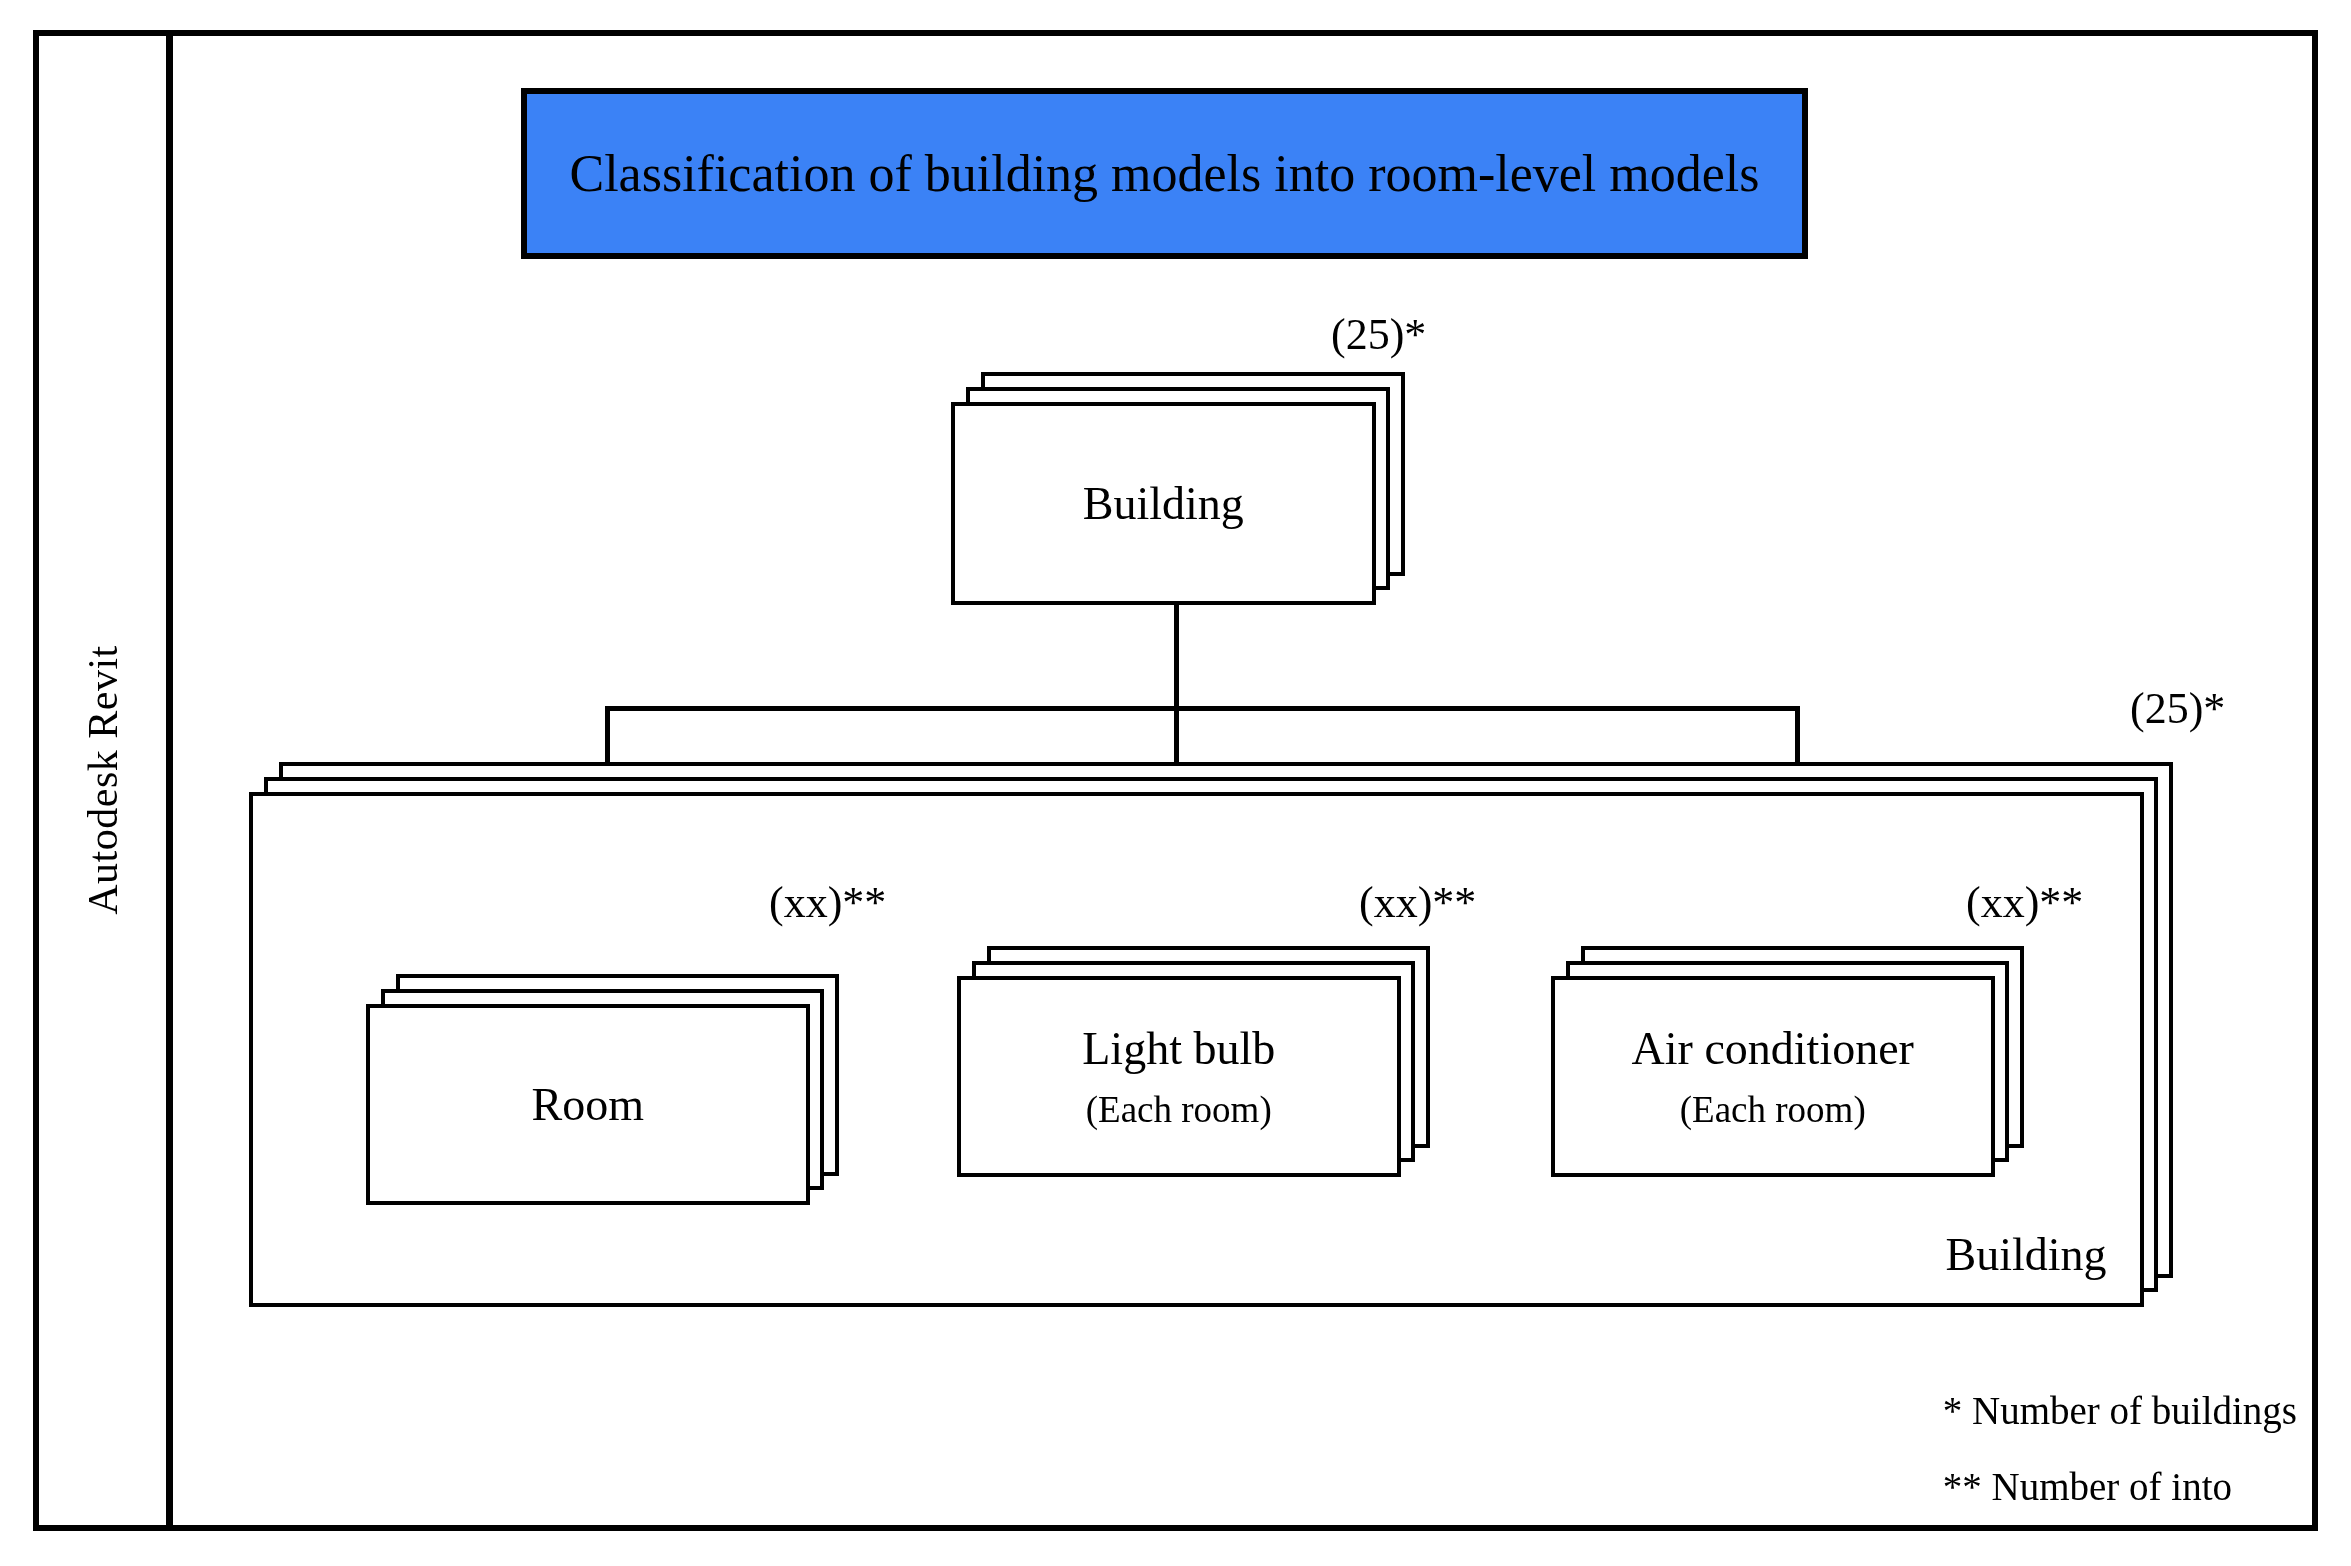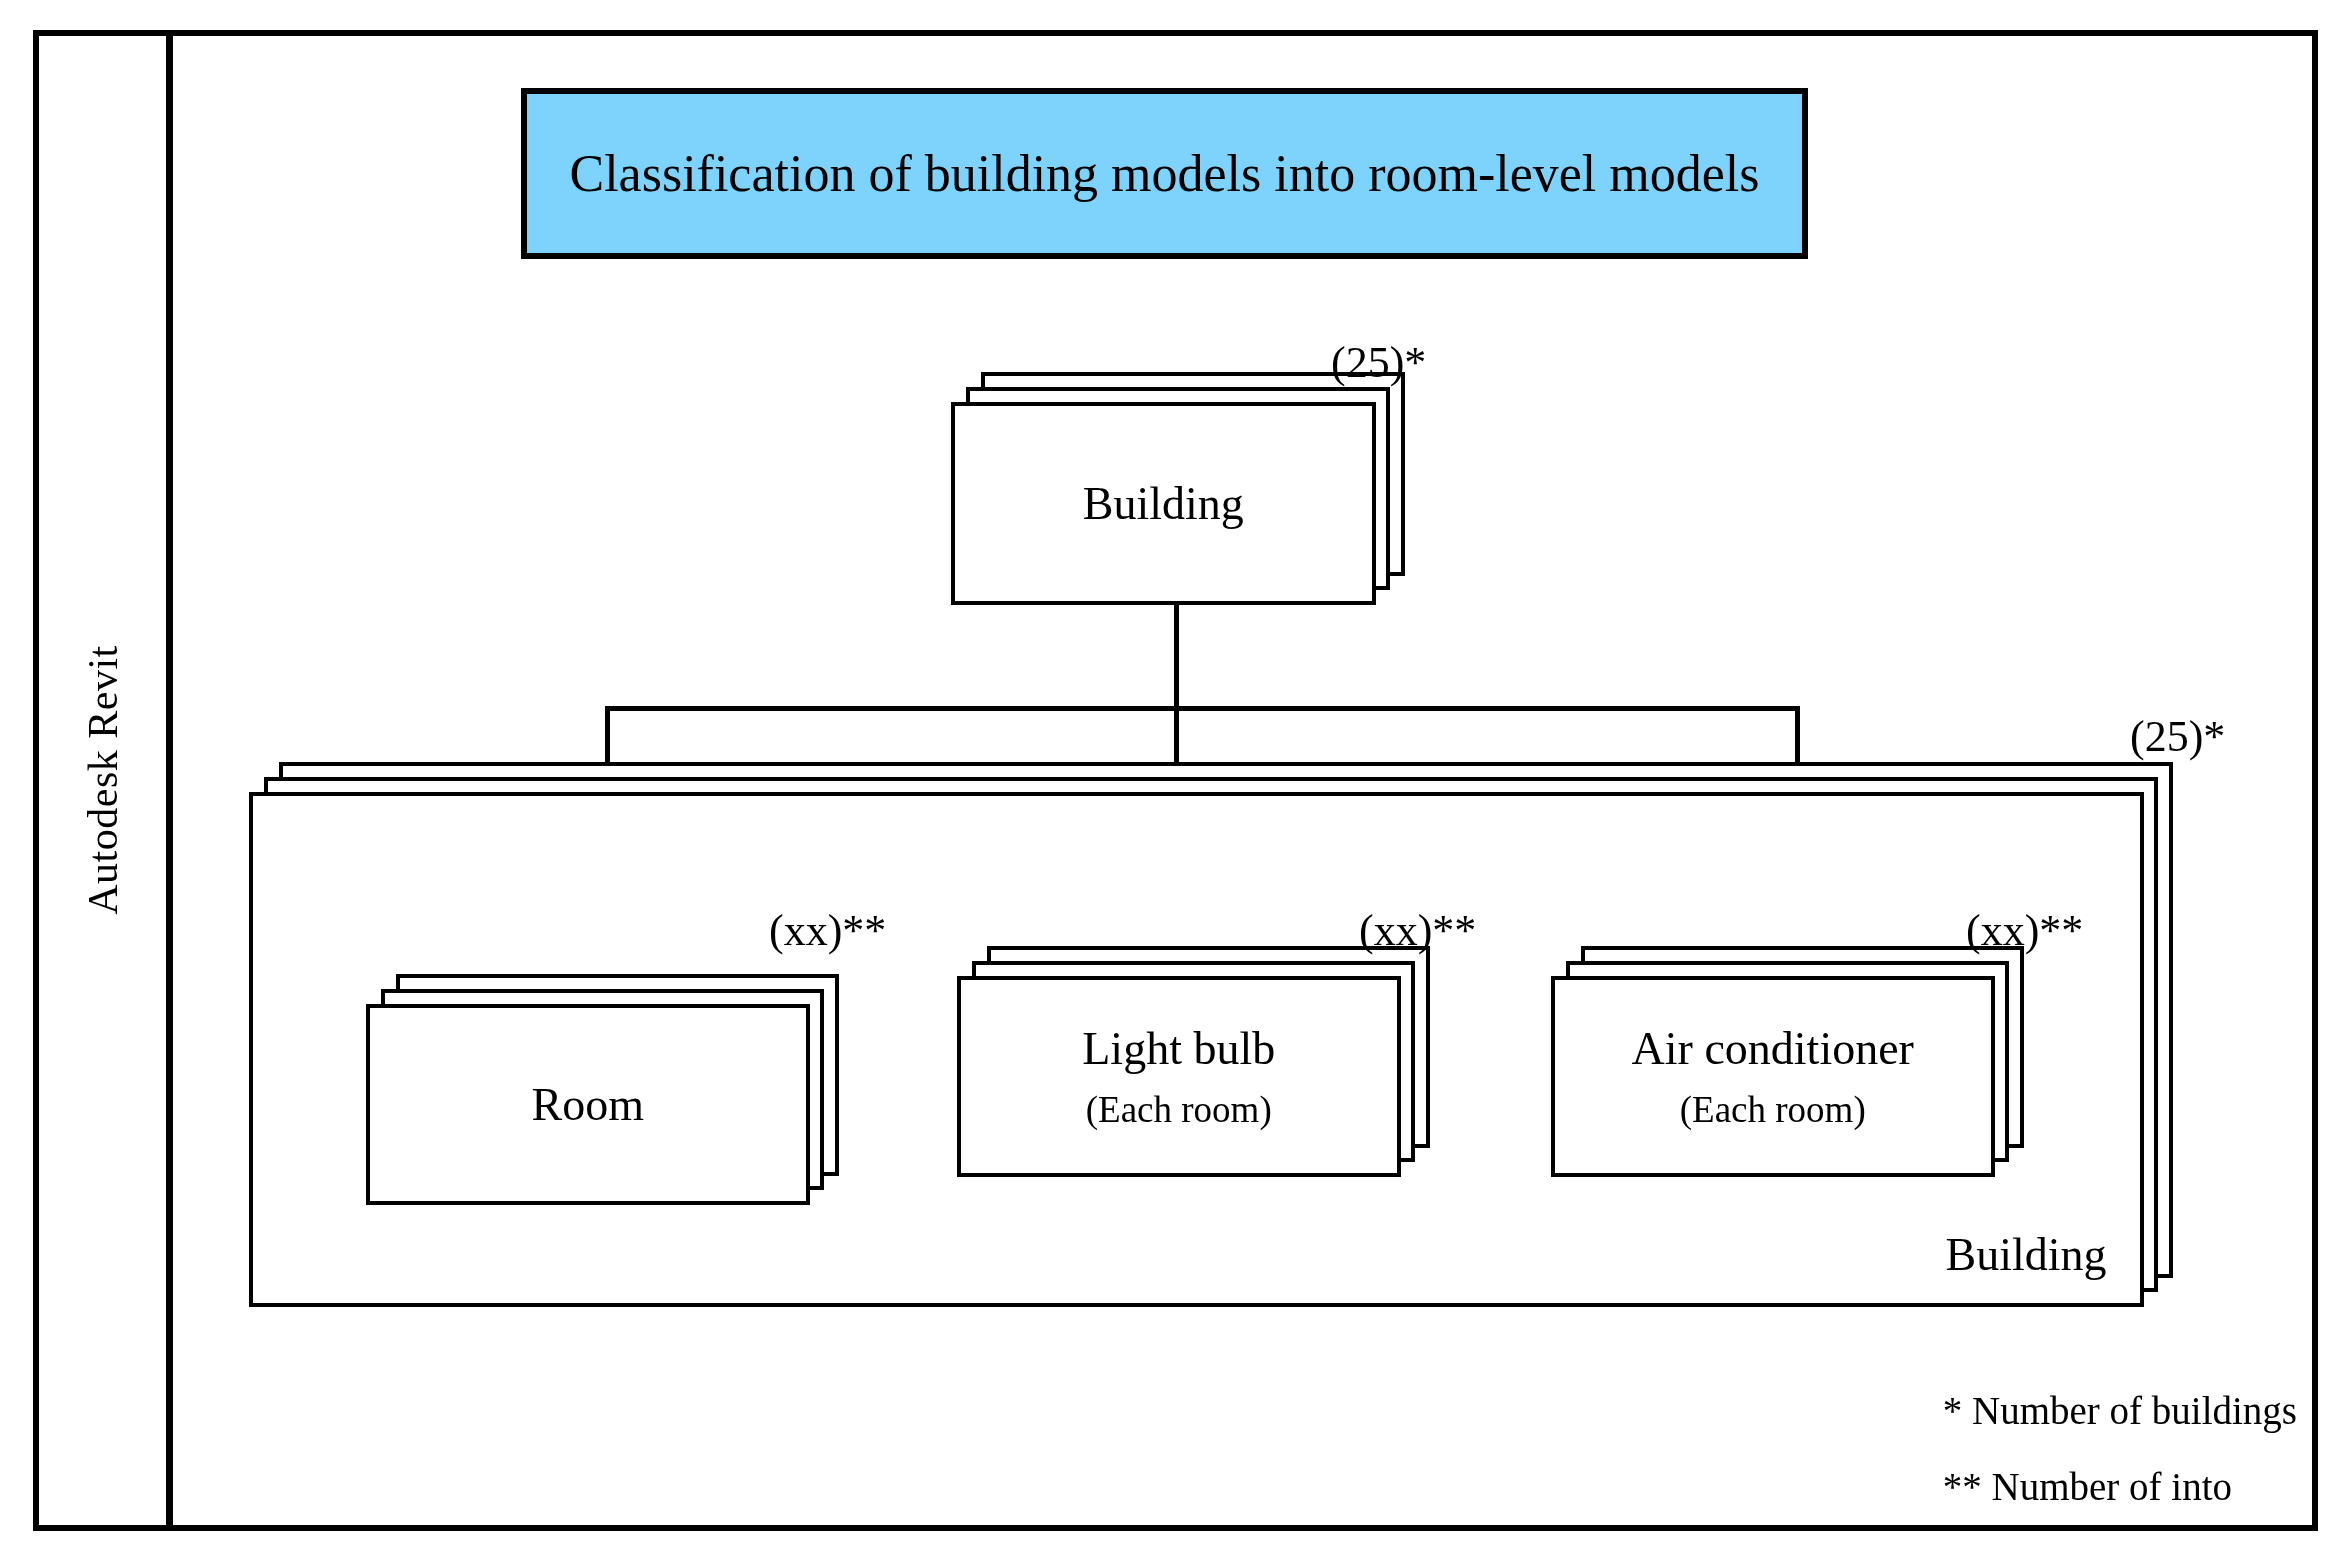--- a/index.html
+++ b/index.html
@@ -57,21 +57,21 @@
 
   
   .title-box {
     position: absolute;
     left: 521px;
     top: 88px;
     width: 1287px;
     height: 171px;
     border: 6.5px solid #000000;
     box-sizing: border-box;
-    background: #7dd3fc;
+    background: #3b82f6;
     display: flex;
     align-items: center;
     justify-content: center;
   }
   .title-box span {
     font-size: 52px;
     white-space: nowrap;
   }
 
   
@@ -138,21 +138,20 @@
   .child-stack.bulb    { left: 957px; }
   .child-stack.aircon  { left: 1551px; }
   .child-stack .node-title   { font-size: 46px; white-space: nowrap; }
   .child-stack .node-sub     { font-size: 37px; white-space: nowrap; margin-top: 13px; text-align: right; }
 
   
   .count-label {
     position: absolute;
     font-size: 44px;
     white-space: nowrap;
-    margin-top: 28px;
   }
   .count-building   { left: 1331px; top: 309px; }
   .count-container  { left: 2130px; top: 683px; }
   .count-room       { left: 769px;  top: 877px; }
   .count-bulb       { left: 1359px; top: 877px; }
   .count-aircon     { left: 1966px; top: 877px; }
 
   
   .line-v, .line-h {
     position: absolute;

